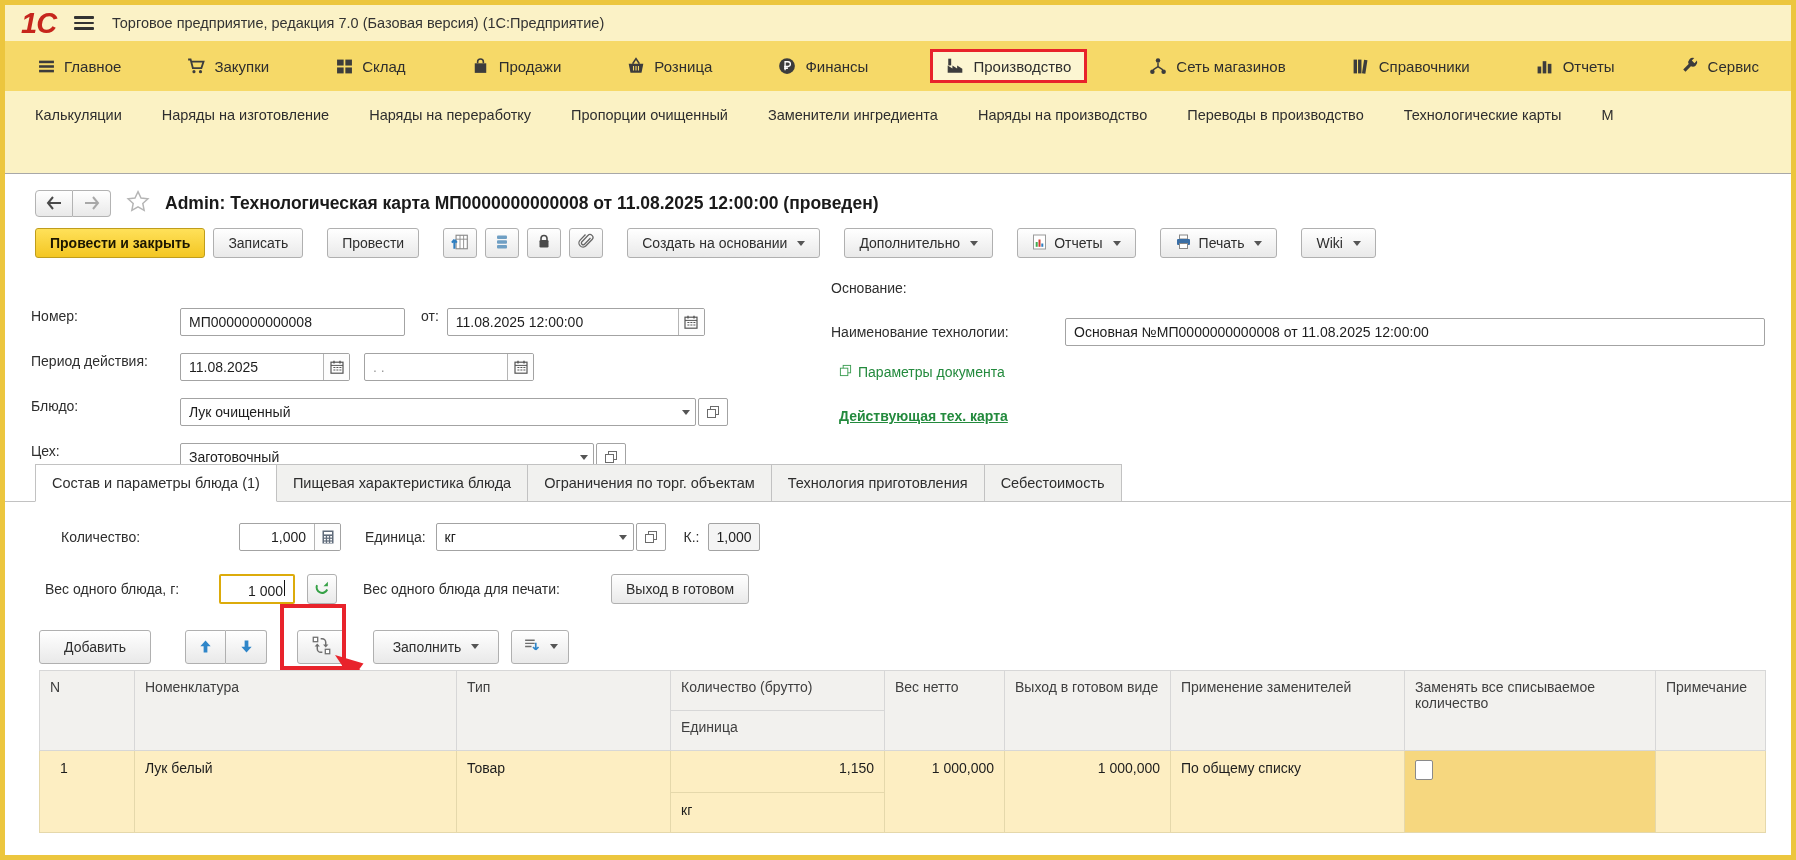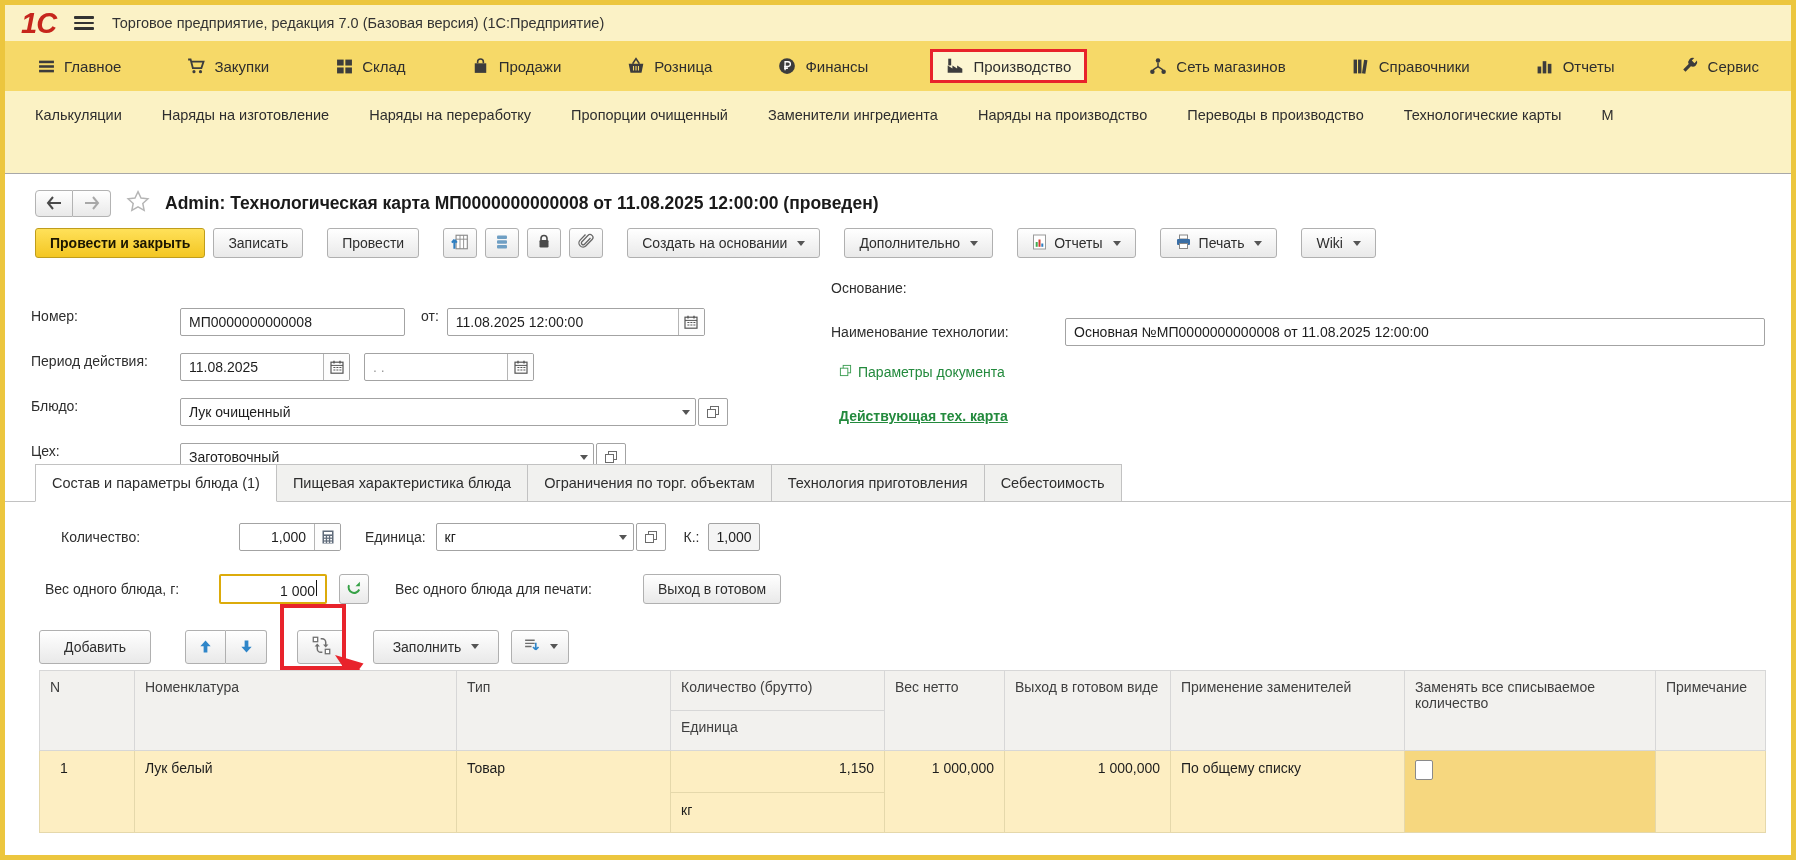--- a/index.html
+++ b/index.html
@@ -448,21 +448,21 @@
           </svg>
         </span>
       <span class="lbl" style="margin-left:18px;">К.:</span>
       <div class="fld" style="width:52px; margin-left:8px; background:#f4f4f4;">
           <span class="txt">1,000</span>
         </div>
     </div>
 
     <div class="comp-row" style="left:40px; top:400px; height:30px;">
       <span class="lbl" style="width:174px;">Вес одного блюда, г:</span>
-      <div class="fld focused" style="width:108px;">
+      <div class="fld focused" style="width:76px;">
         <span class="txt right"><span>1 000</span><span class="text-caret"></span></span>
       </div>
       <button class="btn icon-only" style="margin-left:12px; height:30px; width:30px;">
           <span><svg width="16" height="16" viewBox="0 0 16 16">
               <path d="M13.2 9.5A5.5 5.5 0 113 5.2" fill="none" stroke="#36a146" stroke-width="2"></path>
               <path d="M13.9 1.8v4.4H9.5z" fill="#36a146"></path>
             </svg></span>
         </button>
       <span class="lbl" style="margin-left:26px; width:248px;">Вес одного блюда для печати:</span>
       <button class="btn" style="height:30px;">

